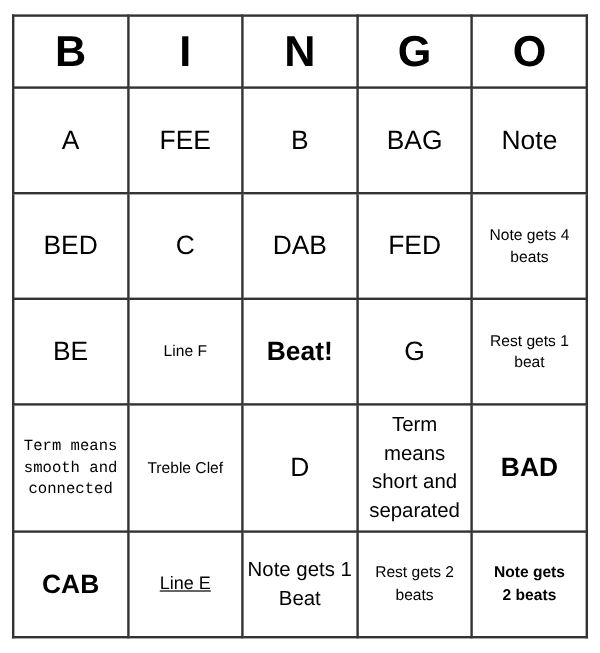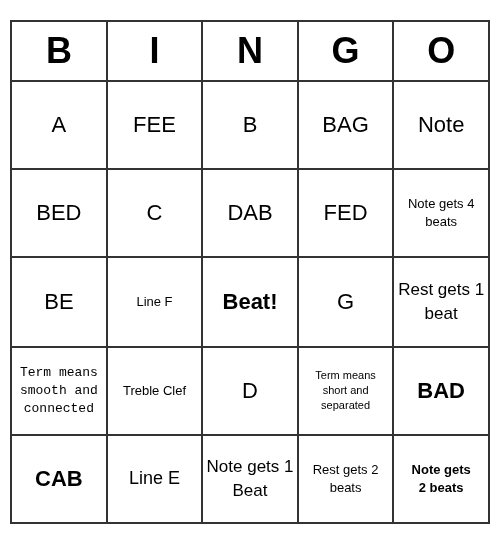--- a/index.html
+++ b/index.html
@@ -70,35 +70,35 @@
         <td style="font-size: 13px; line-height: 1.4; padding: 4px 3px;">Note
 gets 4
 beats</td>
       </tr>
       <tr>
         <td>BE</td>
         <td style="font-size: 13px; line-height: 1.4; padding: 4px 13px;">Line
 F</td>
         <td style="font-size: 22px; font-weight: bold;">Beat!</td>
         <td>G</td>
-        <td style="font-size: 17px; line-height: 1.4; padding: 20px 3px;">Rest
+        <td style="font-size: 13px; line-height: 1.4; padding: 20px 3px;">Rest
 gets 1
 beat</td>
       </tr>
       <tr>
         <td style="font-size: 13px; line-height: 1.4; padding: 4px 3px; font-family: Liberation Mono, monospace;">Term means smooth and connected</td>
         <td style="font-size: 13px; line-height: 1.4; padding: 4px 3px;">Treble
 Clef</td>
         <td>D</td>
-        <td style="font-size: 11px; line-height: 1.4; padding: 4px 3px;">Term means short and separated</td>
+        <td style="font-size: 17px; line-height: 1.4; padding: 4px 3px;">Term means short and separated</td>
         <td style="font-size: 22px; font-weight: bold;">BAD</td>
       </tr>
       <tr>
         <td style="font-size: 22px; font-weight: bold;">CAB</td>
-        <td style="font-size: 18px; line-height: 1.4; padding: 4px 3px;">Line
+        <td style="font-size: 15px; line-height: 1.4; padding: 4px 3px; text-decoration: underline;">Line
 E</td>
         <td style="font-size: 17px; line-height: 1.4; padding: 4px 3px;">Note
 gets 1
 Beat</td>
         <td style="font-size: 13px; line-height: 1.4; padding: 4px 3px;">Rest
 gets 2
 beats</td>
         <td style="font-size: 13px; line-height: 1.4; padding: 4px 16px; font-weight: bold;">Note
 gets 2
 beats</td>

